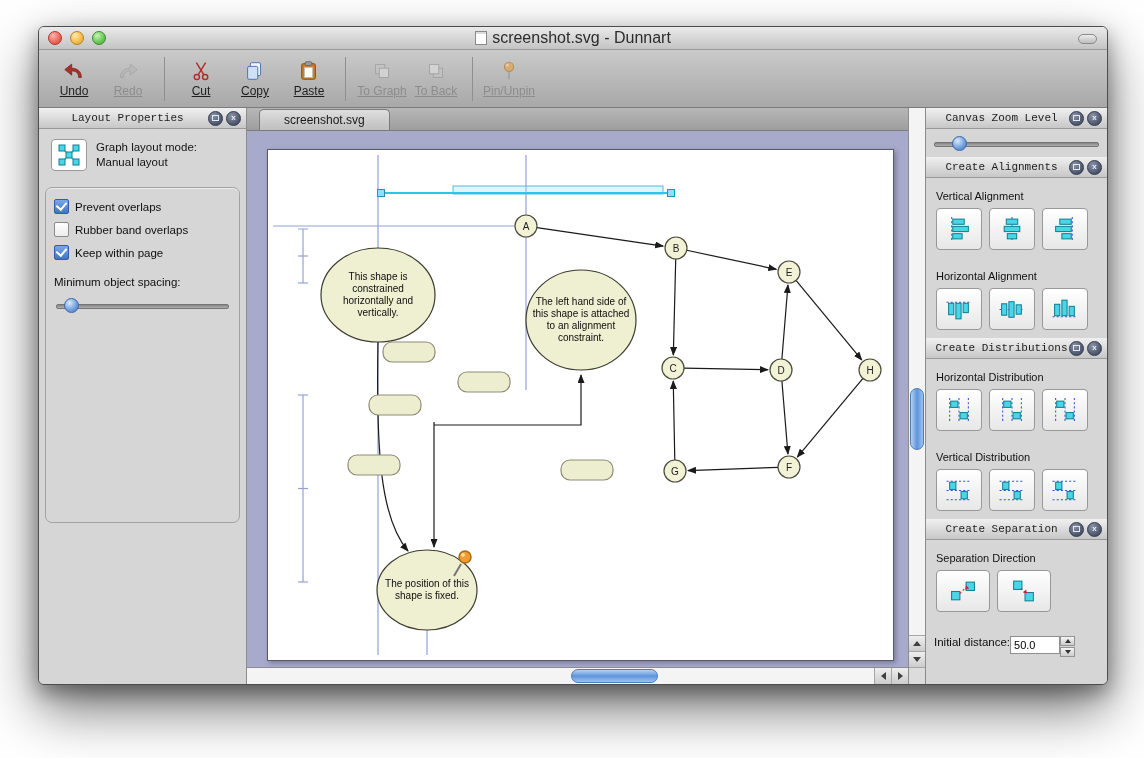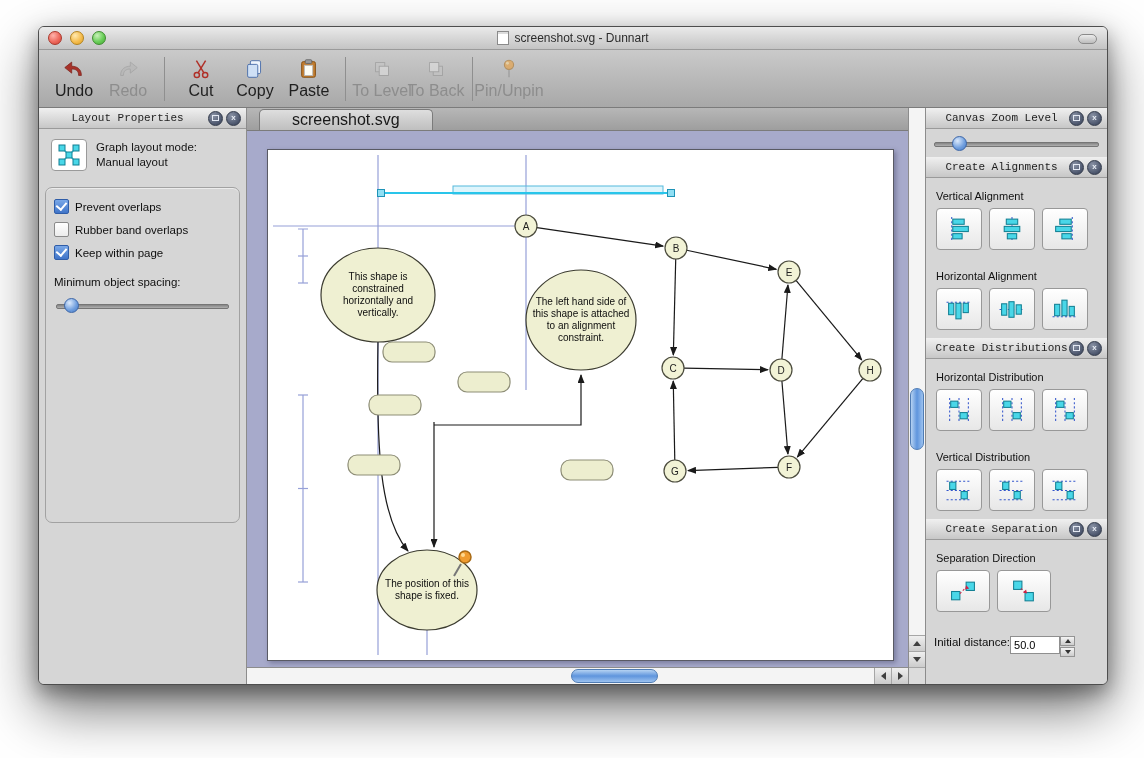--- a/index.html
+++ b/index.html
@@ -9,27 +9,27 @@
     display:flex;flex-direction:column;}
   
   .titlebar{height:22px;background:linear-gradient(#eaeaea,#c4c4c4);border-bottom:1px solid #9a9a9a;display:flex;align-items:center;position:relative;flex:0 0 auto;}
   .tls{display:flex;gap:8px;margin-left:9px;z-index:2;}
   .tl{width:12px;height:12px;border-radius:50%;}
   .tl-red{background:radial-gradient(circle at 35% 30%,#ffb3ab,#ee6a5e 55%,#d24335);border:1px solid #a9382c;}
   .tl-yellow{background:radial-gradient(circle at 35% 30%,#ffe9b0,#f5bd4f 55%,#dfa123);border:1px solid #b3831f;}
   .tl-green{background:radial-gradient(circle at 35% 30%,#c8f0b8,#69ce58 55%,#47a636);border:1px solid #3e8c2f;}
   .title-wrap{position:absolute;left:0;right:0;top:0;bottom:0;display:flex;justify-content:center;align-items:center;gap:5px;}
   .doc-icon{width:10px;height:12px;background:#fff;border:1px solid #8a8a8a;box-shadow:inset 0 2px 0 #dcdcdc;}
-  .title-text{font-size:12px;color:#2c2c2c;}
+  .title-text{font-size:16px;color:#2c2c2c;}
   .lozenge{position:absolute;right:10px;top:7px;width:17px;height:8px;border:1px solid #8a8a8a;border-radius:5px;background:linear-gradient(#ececec,#bdbdbd);z-index:2;}
   
   .toolbar{height:57px;background:linear-gradient(#cacaca,#a8a8a8);border-bottom:1px solid #7b7b7b;display:flex;align-items:center;padding:0 8px;flex:0 0 auto;}
   .tb-btn{width:54px;display:flex;flex-direction:column;align-items:center;gap:1px;}
   .tb-btn svg{width:24px;height:24px;}
-  .tb-label{font-size:16px;color:#1f1f1f;white-space:nowrap;}
+  .tb-label{font-size:12px;color:#1f1f1f;white-space:nowrap;text-decoration:underline;}
   .tb-btn.disabled .tb-label{color:#8d8d8d;}
   .tb-btn.disabled svg{opacity:.55;}
   .tb-sep{width:1px;height:44px;background:#8f8f8f;margin:0 9px;flex:0 0 auto;}
   
   .main{flex:1;display:flex;min-height:0;}
   .panel-header{height:20px;background:linear-gradient(#f0f0f0,#c7c7c7);border-bottom:1px solid #9a9a9a;display:flex;align-items:center;flex:0 0 auto;}
   .ph-title{flex:1;text-align:center;font-size:11px;color:#1d1d1d;padding-left:8px;font-family:Liberation Mono, monospace;}
   .ph-btns{display:flex;gap:3px;margin-right:5px;}
   .ph-btn{width:13px;height:13px;border-radius:50%;background:radial-gradient(circle at 35% 30%,#8a93a6,#49536a 72%);border:1px solid #323a4a;display:flex;align-items:center;justify-content:center;color:#e9edf5;font-size:8px;font-weight:bold;line-height:1;cursor:default;}
   .ph-btn .sq{width:5px;height:4px;border:1px solid #e3e8f2;display:block;}
@@ -44,21 +44,21 @@
   .cb.checked{background:linear-gradient(#7aa8e8,#3f74c8);border-color:#2f5da8;}
   .cb.checked::after{content:"";position:absolute;left:3px;top:0;width:5px;height:8px;border:solid #fff;border-width:0 2px 2px 0;transform:rotate(40deg);}
   .cb-label{font-size:11.5px;color:#0e0e0e;}
   .spacing-label{font-size:11.5px;color:#0e0e0e;margin:16px 2px 10px;}
   .slider{position:relative;height:14px;margin:0 4px;}
   .groove{position:absolute;left:0;right:0;top:6px;height:3px;background:linear-gradient(#858585,#b0b0b0);border:1px solid #767676;border-radius:2px;}
   .thumb{position:absolute;top:0;width:13px;height:13px;border-radius:50%;background:radial-gradient(circle at 35% 30%,#dceafc,#6f9ede 58%,#4a7cc4);border:1px solid #3c66a8;}
   
   .center{flex:1;display:flex;flex-direction:column;min-width:0;}
   .tabbar{height:22px;background:linear-gradient(#b7b7b7,#9e9e9e);border-bottom:1px solid #7b7b7b;display:flex;align-items:flex-end;padding-left:12px;flex:0 0 auto;}
-  .tab{height:20px;padding:0 32px;display:flex;align-items:center;background:linear-gradient(#dedede,#bfbfbf);border:1px solid #7b7b7b;border-bottom:none;border-radius:5px 5px 0 0;font-size:16px;color:#191919;text-align:right;}
+  .tab{height:20px;padding:0 24px;display:flex;align-items:center;background:linear-gradient(#dedede,#bfbfbf);border:1px solid #7b7b7b;border-bottom:none;border-radius:5px 5px 0 0;font-size:12px;color:#191919;text-align:right;}
   .canvas{flex:1;background:#a7aacb;position:relative;overflow:hidden;}
   .page{position:absolute;left:20px;top:18px;width:625px;height:510px;background:#ffffff;border:1px solid #595a64;box-shadow:2px 2px 5px rgba(35,35,70,.35);}
   #diagram-svg{position:absolute;left:0;top:0;width:100%;height:100%;}
   .bubble-label{position:absolute;z-index:2;display:flex;align-items:center;justify-content:center;text-align:center;font-size:10px;line-height:1.18;color:#0d0d0d;}
   
   .vscroll{width:16px;background:#f4f4f4;border-left:1px solid #8c8c8c;display:flex;flex-direction:column;flex:0 0 auto;}
   .vtrack{flex:1;position:relative;}
   .vthumb{position:absolute;left:1px;right:1px;top:280px;height:60px;border-radius:7px;background:linear-gradient(90deg,#b5d2f2,#5f95dd 50%,#9cc2ef);border:1px solid #4f7cb4;}
   .scroll-btn{height:15px;border-top:1px solid #a6a6a6;background:linear-gradient(#efefef,#cccccc);display:flex;align-items:center;justify-content:center;flex:0 0 auto;}
   .corner{height:16px;background:#dcdcdc;border-top:1px solid #a6a6a6;flex:0 0 auto;}
@@ -143,21 +143,21 @@
           <rect x="8" y="9" width="9" height="11" fill="#fdfdf5" stroke="#b9b9b9"></rect>
         </svg>
       <span class="tb-label">Paste</span>
     </div>
     <div class="tb-sep"></div>
     <div class="tb-btn disabled">
       <svg viewBox="0 0 26 26">
           <rect x="6" y="6" width="10" height="10" fill="#c6c6c6" stroke="#8e8e8e"></rect>
           <rect x="10" y="10" width="10" height="10" fill="#e4e4e4" stroke="#8e8e8e"></rect>
         </svg>
-      <span class="tb-label">To Level</span>
+      <span class="tb-label">To Graph</span>
     </div>
     <div class="tb-btn disabled">
       <svg viewBox="0 0 26 26">
           <rect x="10" y="10" width="10" height="10" fill="#c6c6c6" stroke="#8e8e8e"></rect>
           <rect x="6" y="6" width="10" height="10" fill="#e4e4e4" stroke="#8e8e8e"></rect>
         </svg>
       <span class="tb-label">To Back</span>
     </div>
     <div class="tb-sep"></div>
     <div class="tb-btn disabled">

